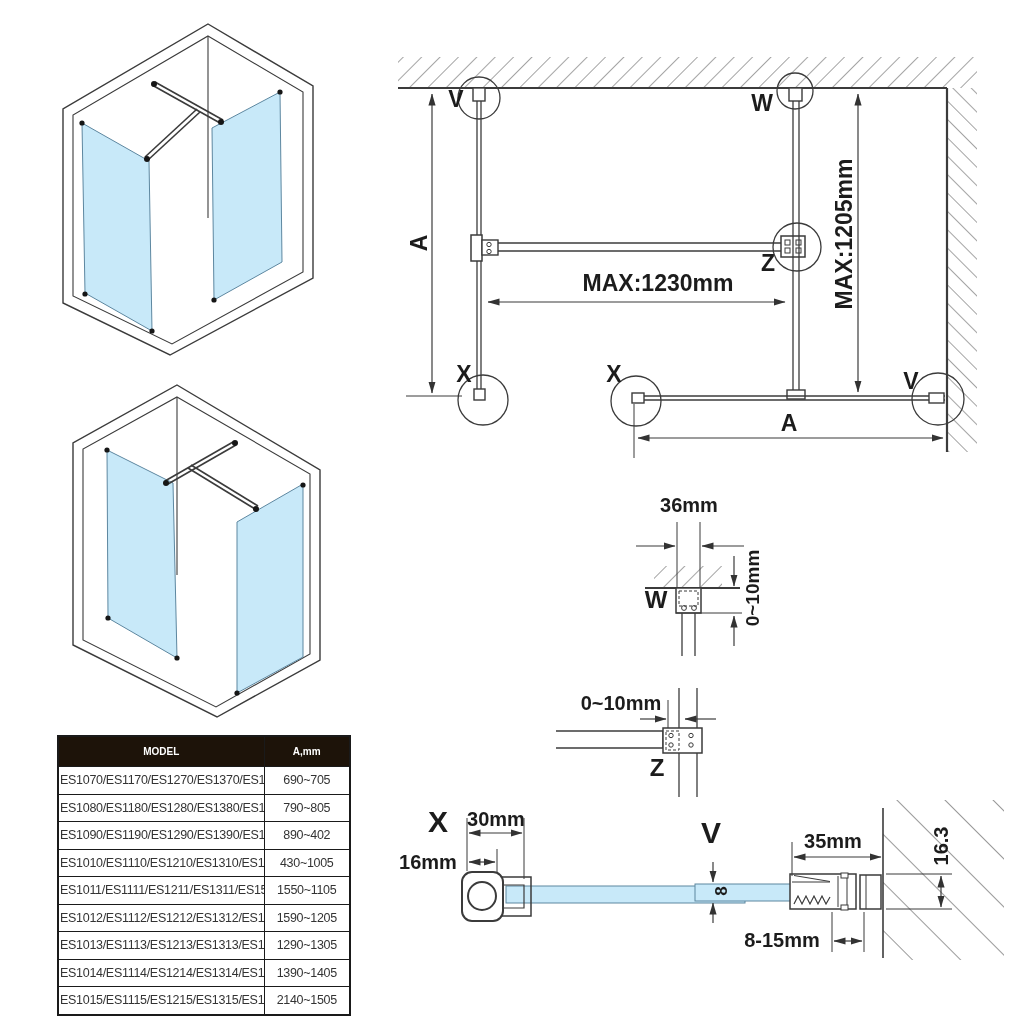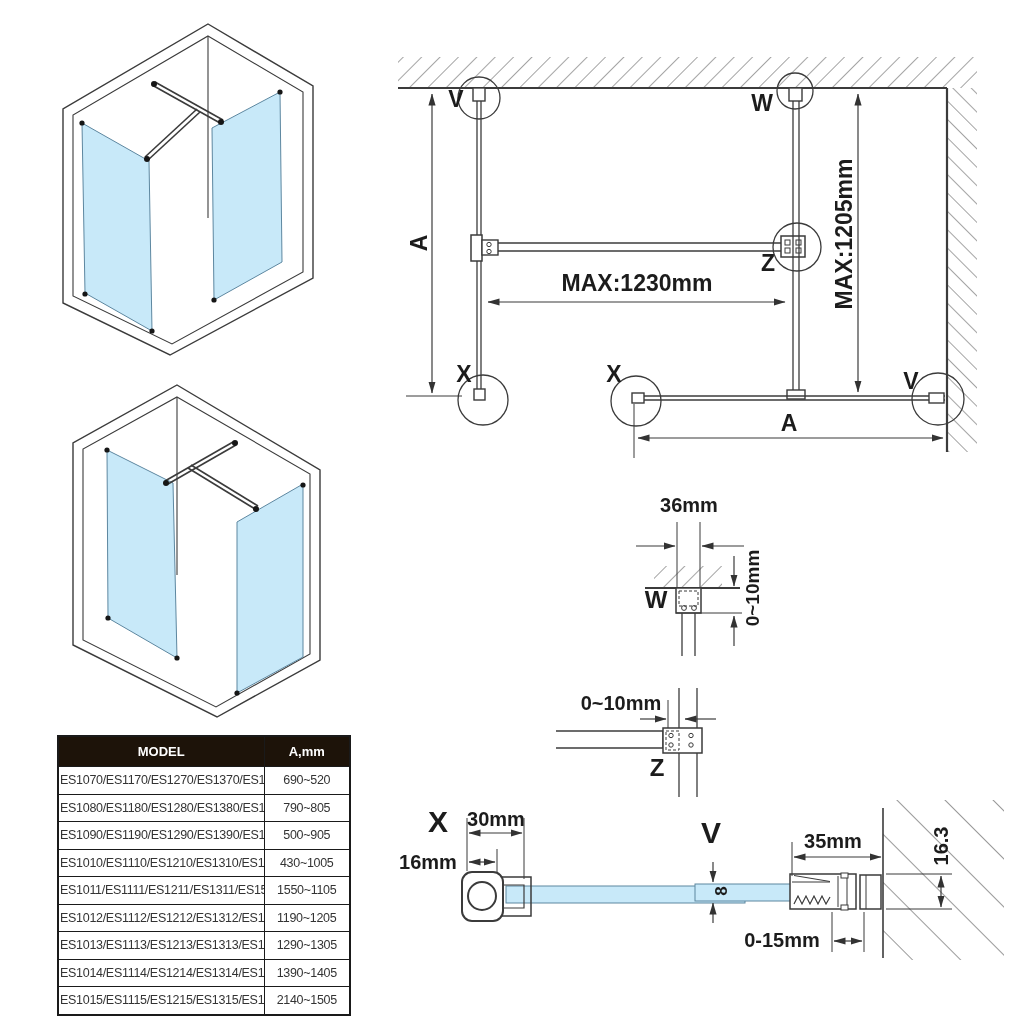--- a/index.html
+++ b/index.html
@@ -9,21 +9,21 @@
   .lbl{position:absolute;transform:translate(-50%,-50%);font-weight:700;color:#1c1c1c;white-space:nowrap;}
   .lbl-r{position:absolute;transform:translate(-50%,-50%) rotate(-90deg);font-weight:700;color:#1c1c1c;white-space:nowrap;}
   .f17{font-size:17px;} .f19{font-size:19px;} .f20{font-size:20px;}
   .f23{font-size:23px;} .f24{font-size:24px;} .f30{font-size:30px;}
   
   #spec-table{position:absolute;left:57px;top:735px;width:292px;border-collapse:collapse;
               border:2px solid #1a1a1a;table-layout:fixed;}
   #spec-table th,#spec-table td{border:1.5px solid #1a1a1a;text-align:center;vertical-align:middle;
               overflow:hidden;white-space:nowrap;}
   #spec-table th{background:var(--thead-bg,#1d1309);color:var(--thead-fg,#fff);
-              font-size:13px;font-weight:700;height:27px;}
+              font-size:10px;font-weight:700;height:27px;}
   #spec-table td{font-size:12.5px;color:#333;height:24.5px;font-weight:400;letter-spacing:-0.3px;}
   #spec-table col.c-model{width:206px;} #spec-table col.c-a{width:86px;}
   .glass{fill:var(--glass,#c8e9f9);stroke:#5d87a0;stroke-width:1;}
   .ln{stroke:#3b3b3b;fill:none;}
   .lnw{stroke:#3b3b3b;fill:#fff;}
 </style>
 </head>
 <body>
 
 <div id="canvas">
@@ -222,76 +222,76 @@
   </g>
 </svg>
 
 <div class="lbl f23" style="left:456px;top:99px">V</div>
 <div class="lbl f23" style="left:762px;top:103px">W</div>
 <div class="lbl f23" style="left:768px;top:263px">Z</div>
 <div class="lbl f23" style="left:464px;top:374px">X</div>
 <div class="lbl f23" style="left:614px;top:374px">X</div>
 <div class="lbl f23" style="left:911px;top:381px">V</div>
 <div class="lbl-r f23" style="left:419px;top:243px">A</div>
-<div class="lbl f23" style="left:637px;top:283px">MAX:1230mm</div>
+<div class="lbl f23" style="left:658px;top:283px">MAX:1230mm</div>
 <div class="lbl-r f23" style="left:844px;top:234px">MAX:1205mm</div>
 <div class="lbl f23" style="left:789px;top:423px">A</div>
 
 <div class="lbl f20" style="left:689px;top:505px">36mm</div>
 <div class="lbl f24" style="left:656px;top:600px">W</div>
 <div class="lbl-r f19" style="left:753px;top:588px">0~10mm</div>
 
 <div class="lbl f20" style="left:621px;top:703px">0~10mm</div>
 <div class="lbl f24" style="left:657px;top:768px">Z</div>
 
 <div class="lbl f30" style="left:438px;top:822px">X</div>
 <div class="lbl f20" style="left:496px;top:819px">30mm</div>
 <div class="lbl f20" style="left:428px;top:862px">16mm</div>
 
 <div class="lbl f30" style="left:711px;top:833px">V</div>
 <div class="lbl f20" style="left:833px;top:841px">35mm</div>
 <div class="lbl-r f20" style="left:941px;top:846px">16.3</div>
 <div class="lbl-r f17" style="left:722px;top:891px">8</div>
-<div class="lbl f20" style="left:782px;top:940px">0-15mm</div>
+<div class="lbl f20" style="left:782px;top:940px">8-15mm</div>
 
 <table id="spec-table">
   <colgroup>
         <col class="c-model">
         <col class="c-a">
       </colgroup>
   <thead>
     <tr>
       <th>MODEL</th>
       <th>A,mm</th>
     </tr>
   </thead>
   <tbody>
     <tr>
           <td>ES1070/ES1170/ES1270/ES1370/ES1570</td>
-          <td>690~520</td>
+          <td>690~705</td>
         </tr>
     <tr>
           <td>ES1080/ES1180/ES1280/ES1380/ES1580</td>
           <td>790~805</td>
         </tr>
     <tr>
           <td>ES1090/ES1190/ES1290/ES1390/ES1590</td>
-          <td>500~905</td>
+          <td>890~402</td>
         </tr>
     <tr>
           <td>ES1010/ES1110/ES1210/ES1310/ES1510</td>
           <td>430~1005</td>
         </tr>
     <tr>
           <td>ES1011/ES1111/ES1211/ES1311/ES1511</td>
           <td>1550~1105</td>
         </tr>
     <tr>
           <td>ES1012/ES1112/ES1212/ES1312/ES1512</td>
-          <td>1190~1205</td>
+          <td>1590~1205</td>
         </tr>
     <tr>
           <td>ES1013/ES1113/ES1213/ES1313/ES1513</td>
           <td>1290~1305</td>
         </tr>
     <tr>
           <td>ES1014/ES1114/ES1214/ES1314/ES1514</td>
           <td>1390~1405</td>
         </tr>
     <tr>

